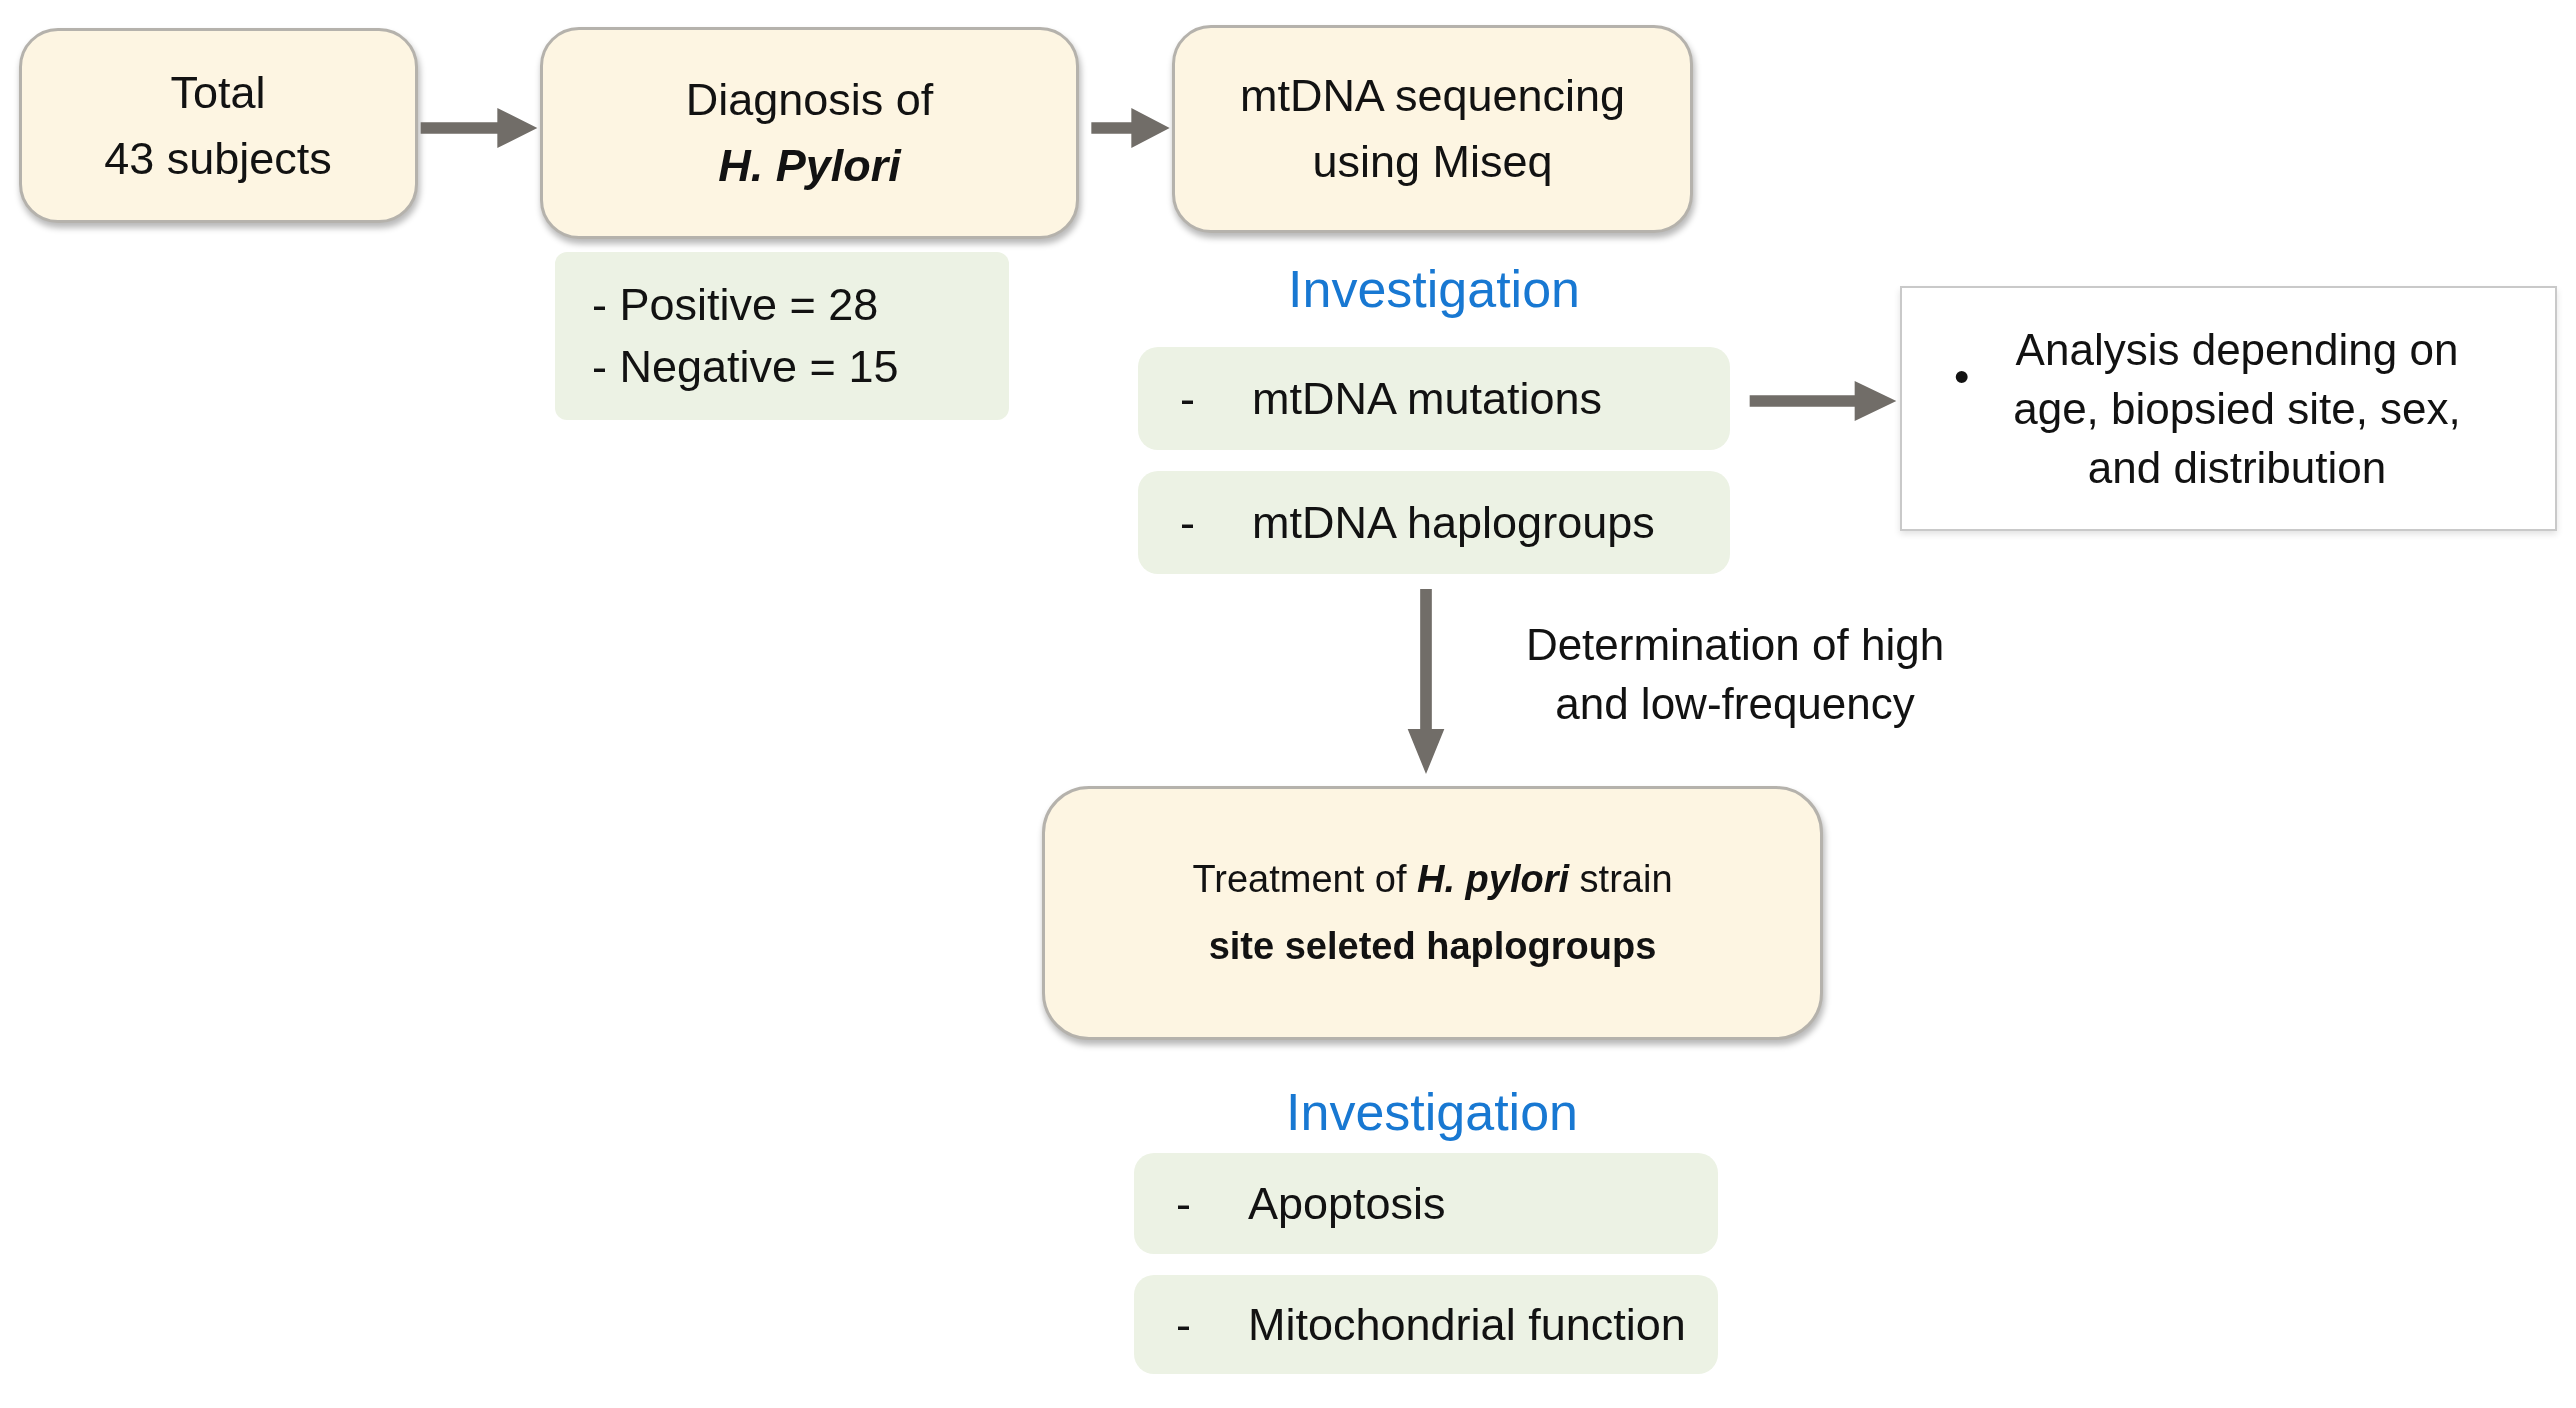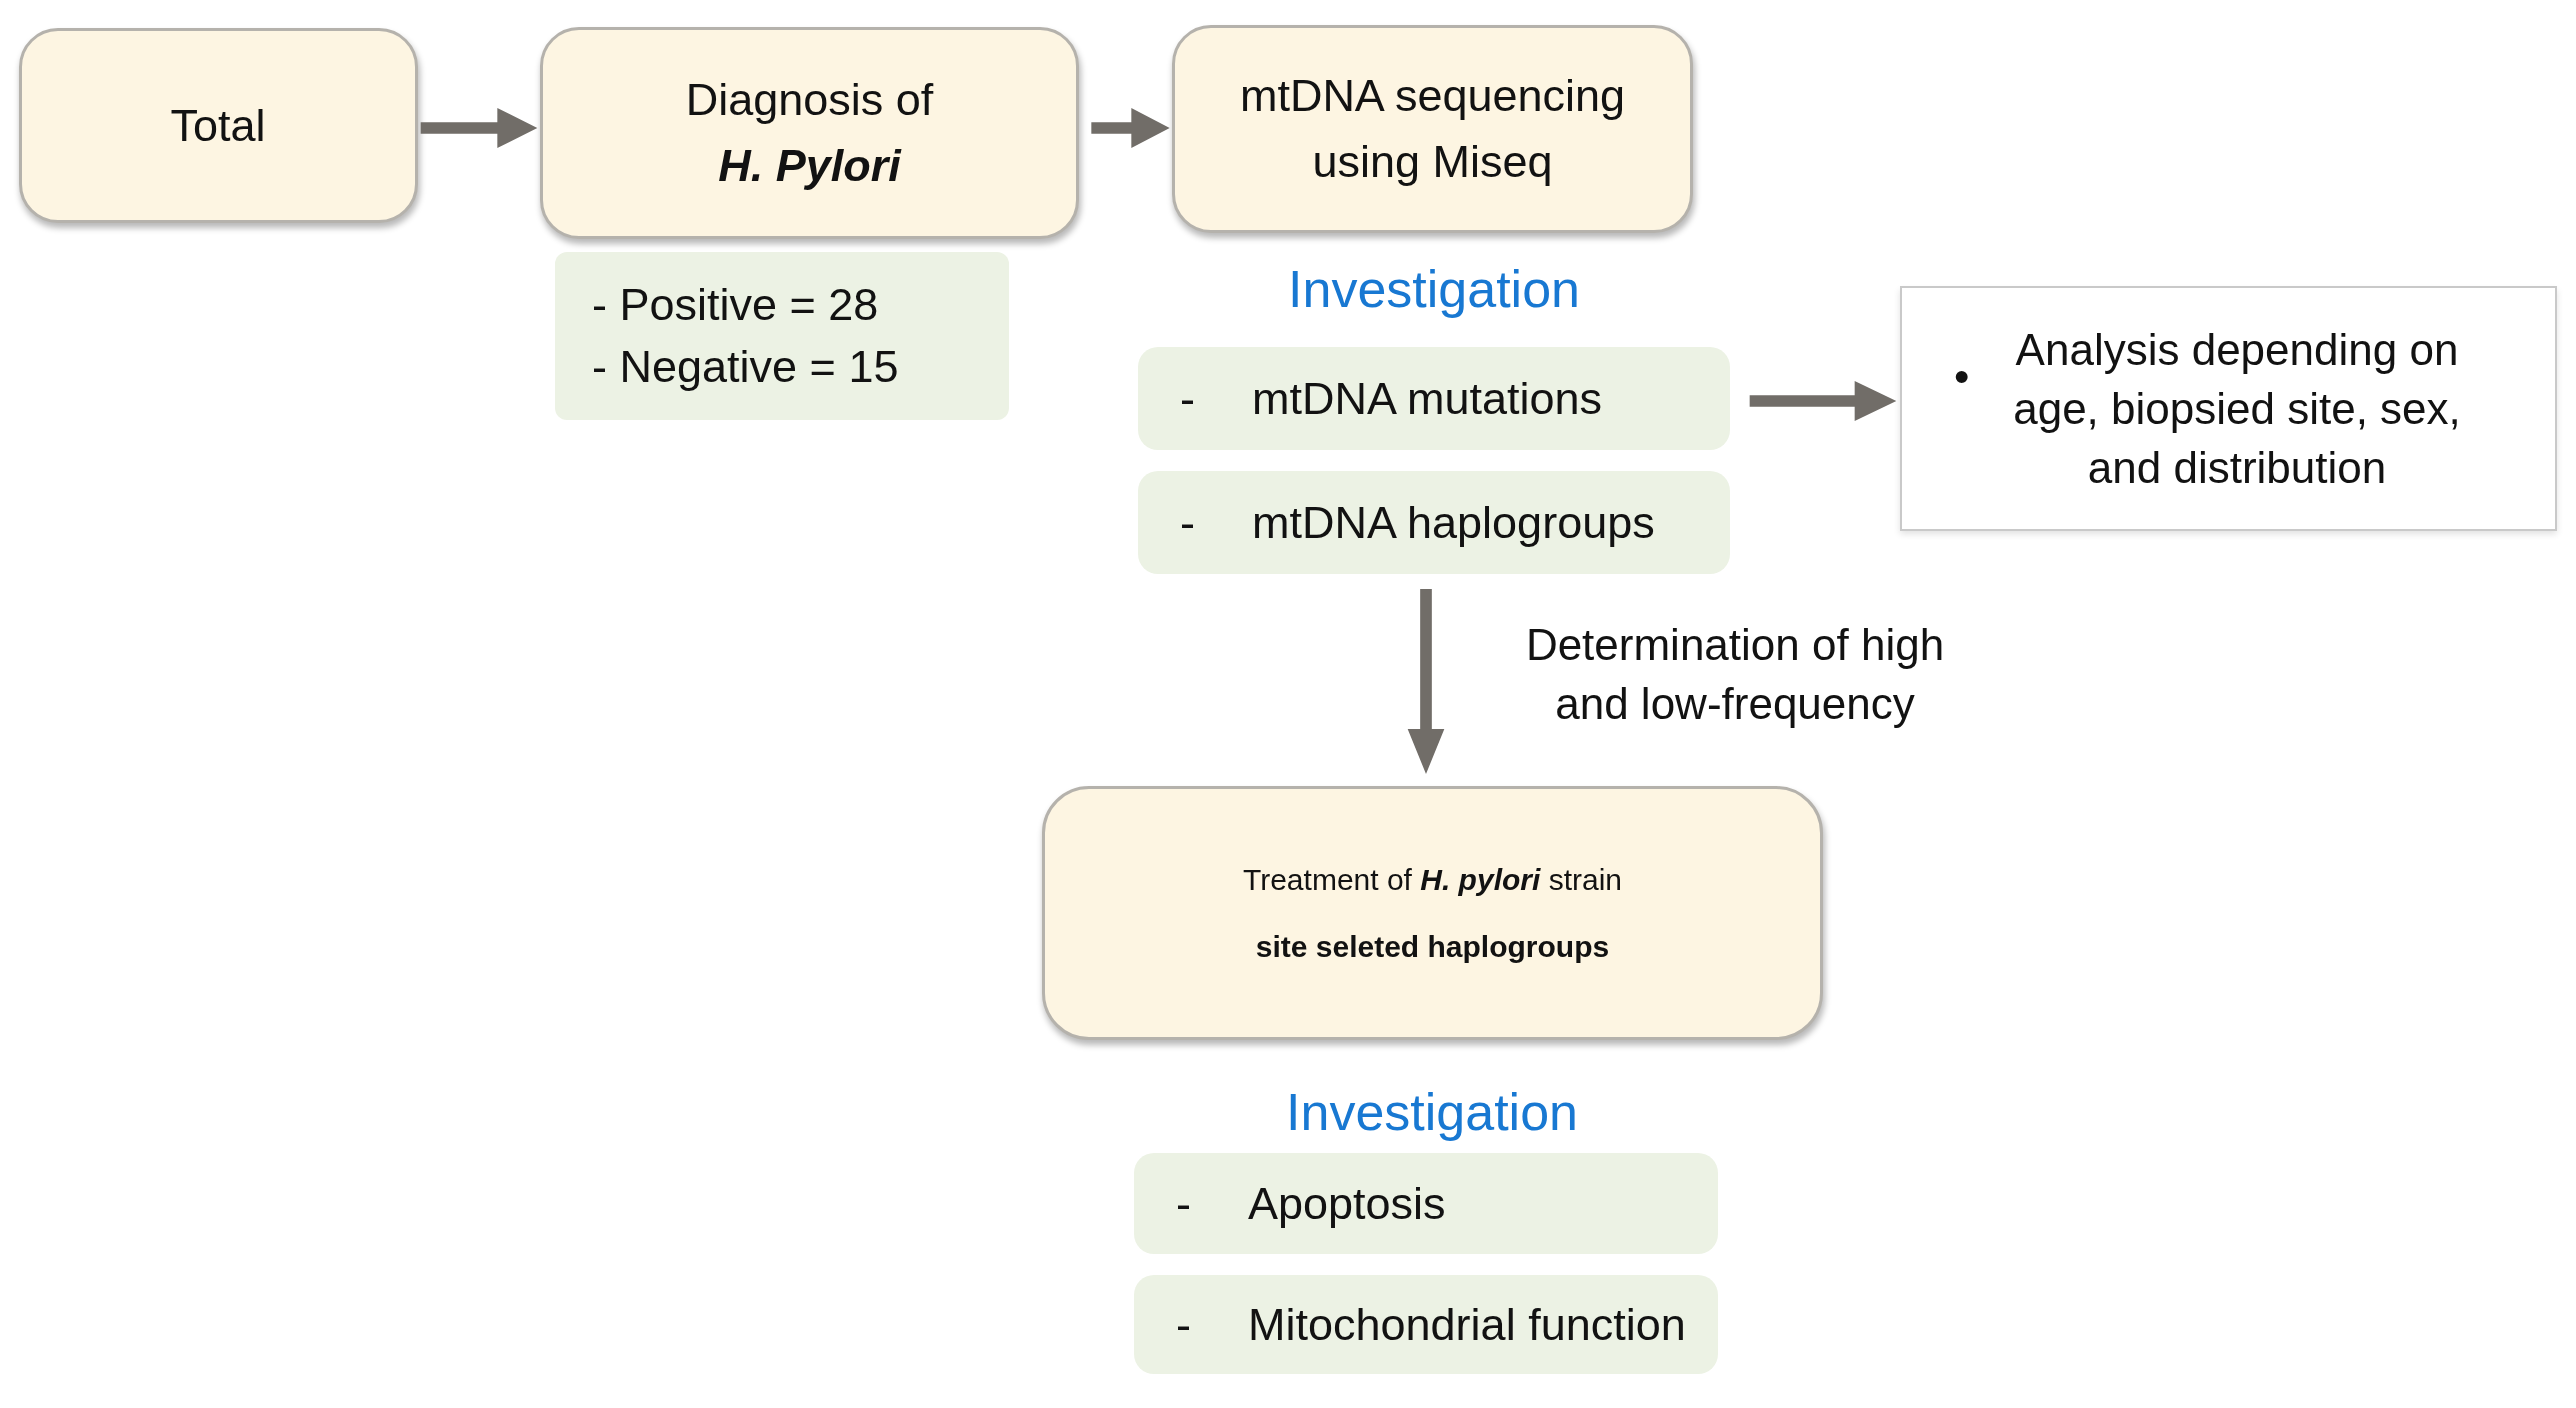--- a/index.html
+++ b/index.html
@@ -23,21 +23,21 @@
     border-radius:39px;
     box-shadow:1.7px 5px 6.7px rgba(0,0,0,0.28);
     display:flex;flex-direction:column;justify-content:center;align-items:center;
     text-align:right;
     font-size:45px;line-height:66px;
   }
   .box-total{left:18.5px;top:28px;width:399px;height:195px;}
   .box-diagnosis{left:540px;top:27px;width:539px;height:212px;}
   .box-mtdna{left:1172px;top:25px;width:521px;height:208px;}
   .box-treatment{left:1042px;top:786px;width:781px;height:254px;border-radius:47px;
-    font-weight:bold;font-size:30px;line-height:67px;}
+    font-weight:bold;font-size:38px;line-height:67px;}
   .bold{font-weight:normal;}
   .bold-italic{font-weight:bold;font-style:italic;}
   .regular{font-weight:normal;}
   
   .green-box{
     background:var(--green);
     border-radius:20px;
   }
   .green-posneg{
     left:555px;top:252px;width:454px;height:168px;border-radius:12px;
@@ -82,20 +82,21 @@
   .arrow1{left:420px;top:103px;}
   .arrow2{left:1091px;top:103px;}
   .arrow3{left:1749px;top:376px;}
   .arrow-down{left:1401px;top:588px;}
 </style>
 </head>
 <body>
 
 <div class="abs cream-box box-total">
   <div>Total</div>
+  <div class="bold">43 subjects</div>
 </div>
 
 <div class="abs arrow arrow1">
   <svg width="118" height="50" viewBox="0 0 140 60" fill="currentColor" aria-hidden="true">
     <path d="M0 23 H92 V6 L140 30 L92 54 V37 H0 Z"></path>
   </svg>
 </div>
 
 <div class="abs cream-box box-diagnosis">
   <div>

